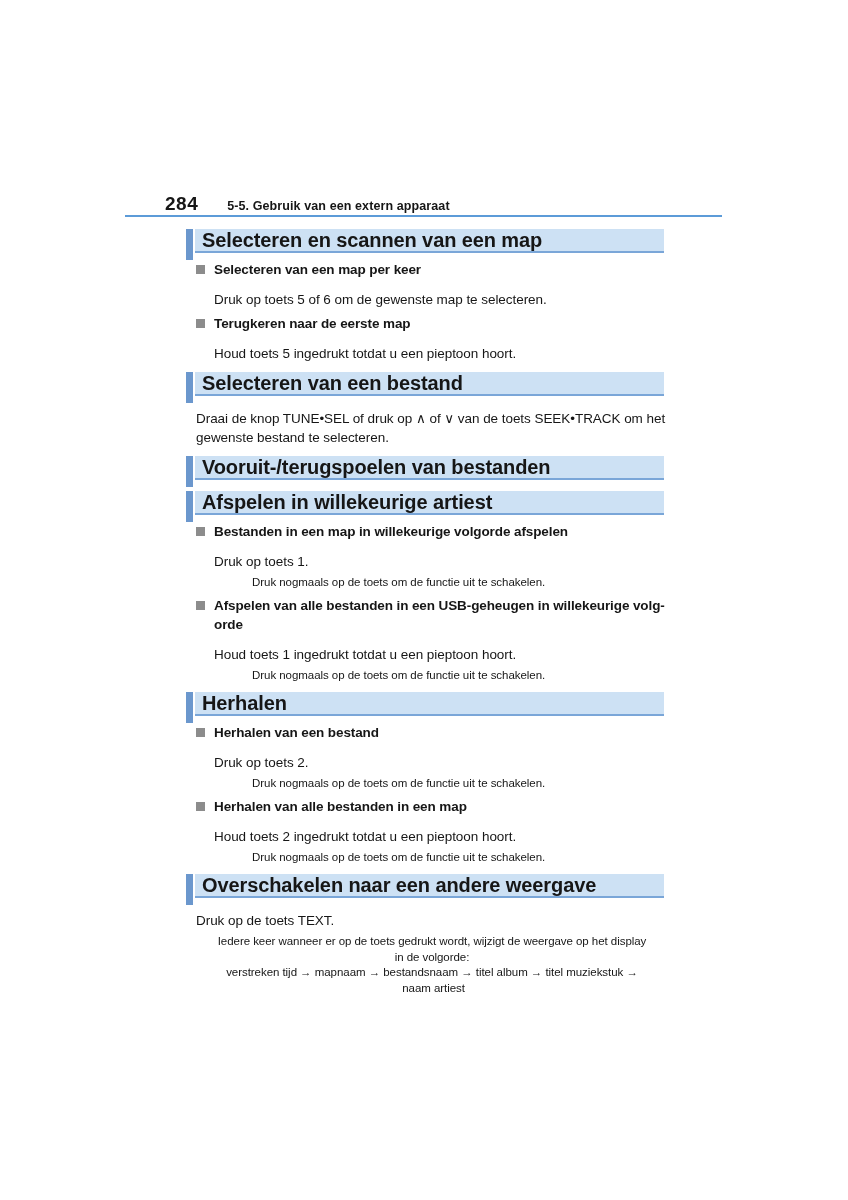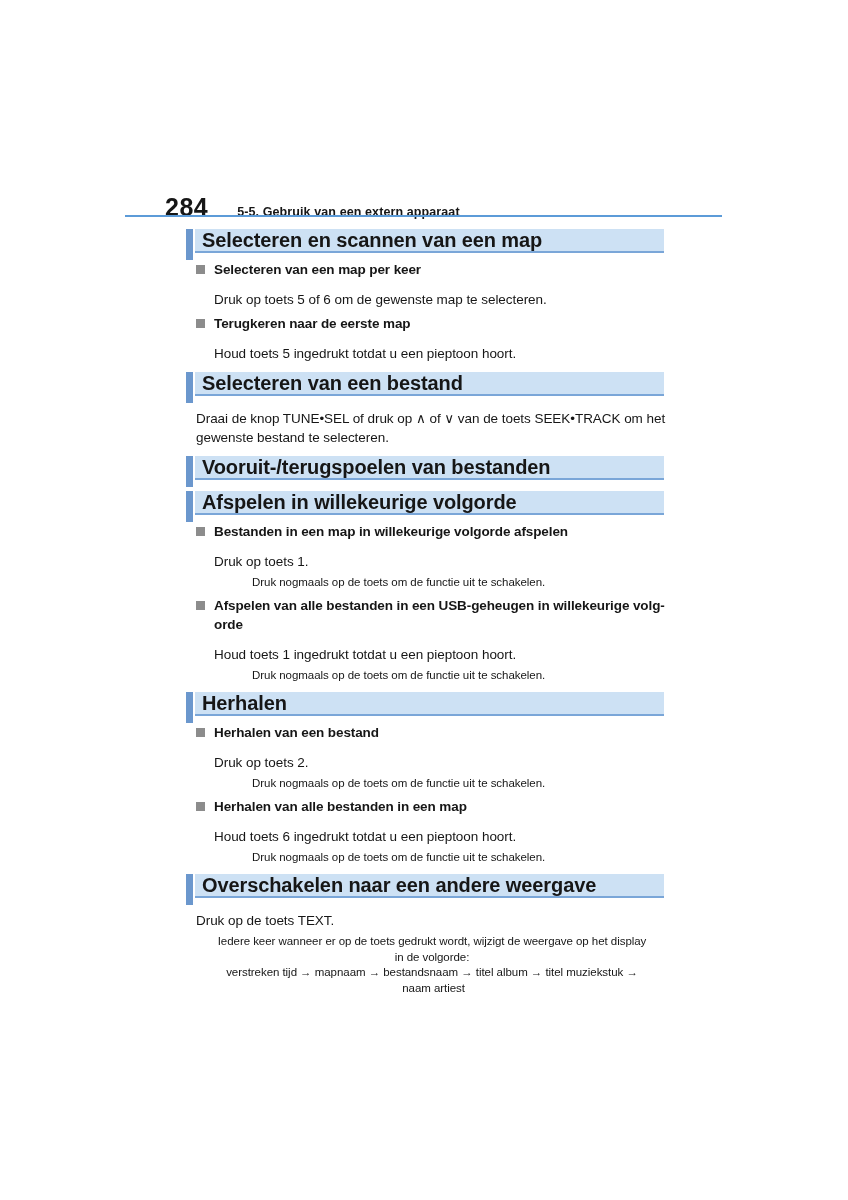--- a/index.html
+++ b/index.html
@@ -11,21 +11,21 @@
     position:relative;
     overflow:hidden;
   }
   .page { position:absolute; inset:0; background:#ffffff; }
 
   
   .page-header {
     position:absolute; top:193px; left:165px;
     display:flex; align-items:baseline;
   }
-  .page-num { font-size:25px; font-weight:700; letter-spacing:0.5px; }
+  .page-num { font-size:19px; font-weight:700; letter-spacing:0.5px; }
   .page-title { font-size:12.5px; font-weight:600; margin-left:29px; letter-spacing:0.1px; }
   .header-rule {
     position:absolute; top:215px; left:125px; width:597px; height:2px;
     background:var(--header-rule,#5c9bd8);
   }
 
   
   .content { position:absolute; top:229px; left:186px; width:478px; }
 
   
@@ -109,21 +109,21 @@
         <div class="sec-bar">
           <span class="sec-title">Vooruit-/terugspoelen van bestanden</span>
         </div>
       </div>
     </section>
 
     <section class="sec">
       <div class="sec-head">
         <span class="sec-accent"></span>
         <div class="sec-bar">
-          <span class="sec-title">Afspelen in willekeurige volgorde</span>
+          <span class="sec-title">Afspelen in willekeurige artiest</span>
         </div>
       </div>
       <div class="sub">
         <span class="bullet"></span>
         <span class="sub-text pre">Bestanden in een map in willekeurige volgorde afspelen</span>
       </div>
       <p class="body l2 pre">Druk op toets 1.</p>
       <p class="note l3 pre">Druk nogmaals op de toets om de functie uit te schakelen.</p>
       <div class="sub">
         <span class="bullet"></span>
@@ -144,21 +144,21 @@
       <div class="sub">
         <span class="bullet"></span>
         <span class="sub-text pre">Herhalen van een bestand</span>
       </div>
       <p class="body l2 pre">Druk op toets 2.</p>
       <p class="note l3 pre">Druk nogmaals op de toets om de functie uit te schakelen.</p>
       <div class="sub">
         <span class="bullet"></span>
         <span class="sub-text pre">Herhalen van alle bestanden in een map</span>
       </div>
-      <p class="body l2 pre">Houd toets 6 ingedrukt totdat u een pieptoon hoort.</p>
+      <p class="body l2 pre">Houd toets 2 ingedrukt totdat u een pieptoon hoort.</p>
       <p class="note l3 pre">Druk nogmaals op de toets om de functie uit te schakelen.</p>
     </section>
 
     <section class="sec">
       <div class="sec-head">
         <span class="sec-accent"></span>
         <div class="sec-bar">
           <span class="sec-title">Overschakelen naar een andere weergave</span>
         </div>
       </div>

